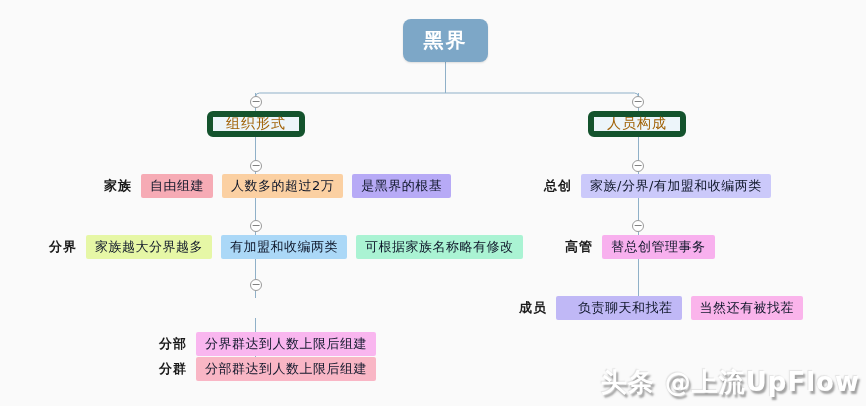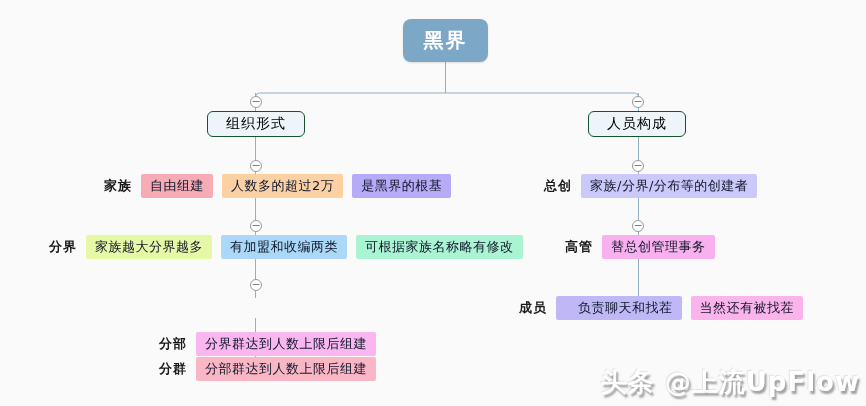--- a/index.html
+++ b/index.html
@@ -30,23 +30,23 @@
     display: flex; align-items: center; justify-content: center;
     letter-spacing: 2px;
     z-index: 2;
     box-shadow: 0 1px 2px rgba(0,0,0,0.12);
   }
   .branch-node {
     position: absolute;
     top: 111px;
     width: 98px; height: 26px;
     background: #edf5fa;
-    border: 1px solid #14532d;
+    border: 6px solid #14532d;
     border-radius: 6px;
-    color: #000000;
+    color: #a16207;
     font-size: 14px;
     display: flex; align-items: center; justify-content: center;
     letter-spacing: 1px;
     z-index: 2;
   }
   .branch-left  { left: 207px; }
   .branch-right { left: 588px; }
   .row {
     position: absolute;
     display: flex; align-items: center; gap: 9px;
@@ -139,21 +139,21 @@
     <span class="item" style="background-color: rgb(249, 182, 239);">分界群达到人数上限后组建</span>
   </div>
 
   <div class="row" style="left:159px; top:357px;">
     <span class="row-label">分群</span>
     <span class="item" style="background-color: rgb(249, 182, 197);">分部群达到人数上限后组建</span>
   </div>
 
   <div class="row" style="left:544px; top:174px;">
     <span class="row-label">总创</span>
-    <span class="item" style="background-color: rgb(203, 201, 250);">家族/分界/分布等的创建者</span>
+    <span class="item" style="background-color: rgb(203, 201, 250);">家族/分界/有加盟和收编两类</span>
   </div>
 
   <div class="row" style="left:565px; top:235px;">
     <span class="row-label">高管</span>
     <span class="item" style="background-color: rgb(248, 176, 238);">替总创管理事务</span>
   </div>
 
   <div class="row" style="left:519px; top:296px;">
     <span class="row-label">成员</span>
     <span class="item" style="background-color: rgb(192, 184, 246); padding-left: 22px;">负责聊天和找茬</span>

